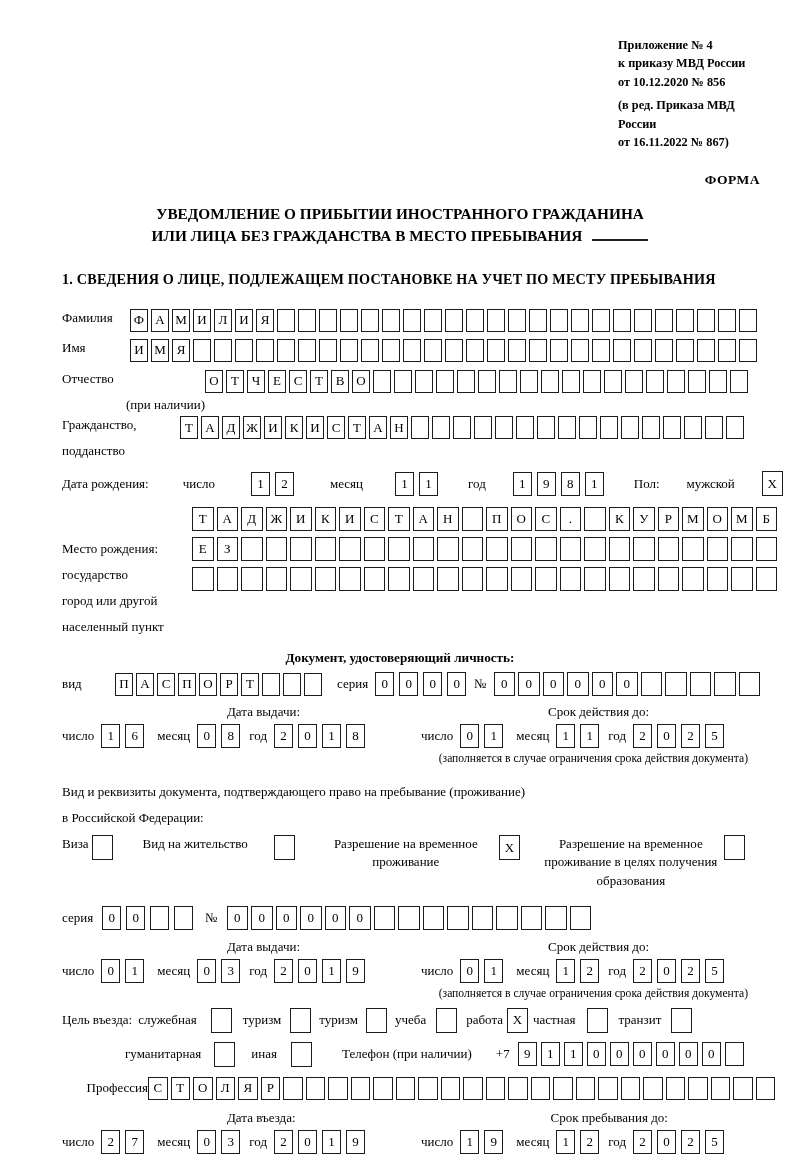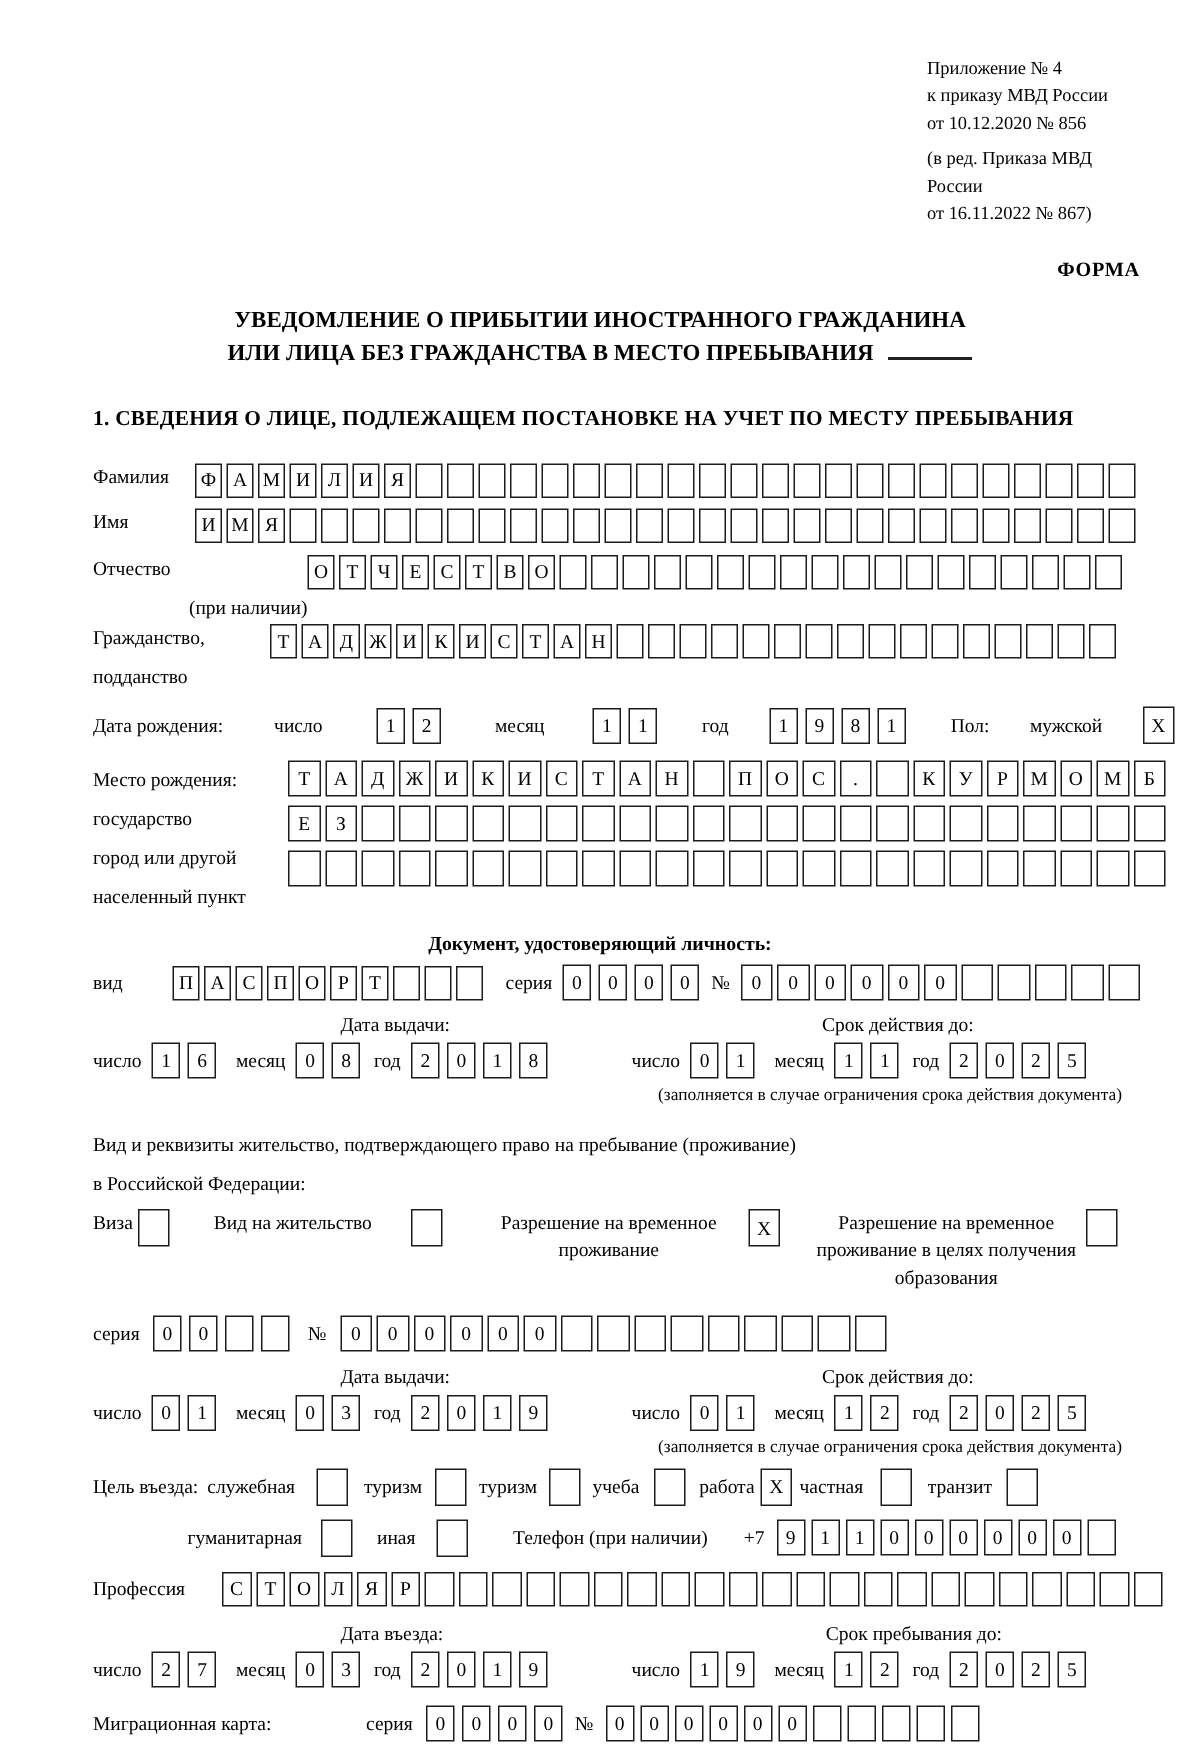--- a/index.html
+++ b/index.html
@@ -2,21 +2,21 @@
 <html><head>
 <meta charset="utf-8">
 <style>
   * { margin:0; padding:0; box-sizing:border-box; }
   html,body { background:#ffffff; }
   body {
     width:800px; height:1163px; overflow:hidden;
     font-family:"Liberation Serif", serif; color:#000;
     font-size:13px;
   }
-  .appendix { margin:36px 38px 0 618px; font-size:12.3px; line-height:1.5; }
+  .appendix { margin:36px 38px 0 618px; font-size:12.3px; line-height:1.5;font-weight:bold; }
   .appendix .gap { margin-top:5px; }
   .forma { text-align:right; margin:20px 40px 0 0; font-weight:bold; font-size:13.5px; letter-spacing:.5px; }
   .title { text-align:center; margin-top:15px; font-weight:bold; font-size:15.3px; line-height:1.45; }
   .blank-line { display:inline-block; width:56px; border-bottom:2px solid #222; height:13px; margin-left:10px; }
   .section-heading { margin:24px 0 0 62px; font-weight:bold; font-size:14.2px; letter-spacing:.2px; }
 
   .row { display:flex; align-items:flex-start; margin-left:62px; }
   .lbl { font-size:13px; line-height:1.35; flex:0 0 auto; }
   .cells { display:flex; gap:3px; flex-wrap:nowrap; }
   .cell {
@@ -228,21 +228,21 @@
   <div class="cells chk" style="margin-left:5px;">
       <span class="cell">X</span>
     </div>
   <span class="lbl" style="margin-left:14px;">женский</span>
   <div class="cells chk" style="margin-left:16px;">
       <span class="cell"></span>
     </div>
 </div>
 
 <div class="row" style="margin-top:11px;">
-  <div class="lbl stack" style="width:130px; line-height:2.0;">
+  <div class="lbl stack" style="width:130px; line-height:2.0;margin-top:29px;">
     <span>Место рождения:</span>
     <span>государство</span>
     <span>город или другой</span>
     <span>населенный пункт</span>
   </div>
   <div class="stack" style="gap:6px;">
     <div class="cells w24">
         <span class="cell">Т</span>
         <span class="cell">А</span>
         <span class="cell">Д</span>
@@ -402,21 +402,21 @@
         <span class="cell">2</span>
         <span class="cell">0</span>
         <span class="cell">2</span>
         <span class="cell">5</span>
       </div>
   </div>
 </div>
 <div class="note note-right">(заполняется в случае ограничения срока действия документа)</div>
 
 <div class="intro">
-  <div>Вид и реквизиты жительство, подтверждающего право на пребывание (проживание)</div>
+  <div>Вид и реквизиты документа, подтверждающего право на пребывание (проживание)</div>
   <div>в Российской Федерации:</div>
 </div>
 
 <div class="row" style="margin-top:4px; align-items:flex-start;">
   <span class="lbl">Виза</span>
   <div class="cells chk" style="margin-left:3px;">
       <span class="cell"></span>
     </div>
   <span class="lbl" style="margin-left:30px;">Вид на жительство</span>
   <div class="cells chk" style="margin-left:26px;">
@@ -557,21 +557,21 @@
       <span class="cell">0</span>
       <span class="cell">0</span>
       <span class="cell">0</span>
       <span class="cell">0</span>
       <span class="cell">0</span>
       <span class="cell"></span>
     </div>
 </div>
 
 <div class="row" style="margin-top:10px; align-items:center;">
-  <span class="lbl" style="width:86px;">Профессия</span>
+  <span class="lbl" style="width:86px;text-align:right;">Профессия</span>
   <div class="cells w22">
       <span class="cell">С</span>
       <span class="cell">Т</span>
       <span class="cell">О</span>
       <span class="cell">Л</span>
       <span class="cell">Я</span>
       <span class="cell">Р</span>
       <span class="cell"></span>
       <span class="cell"></span>
       <span class="cell"></span>

